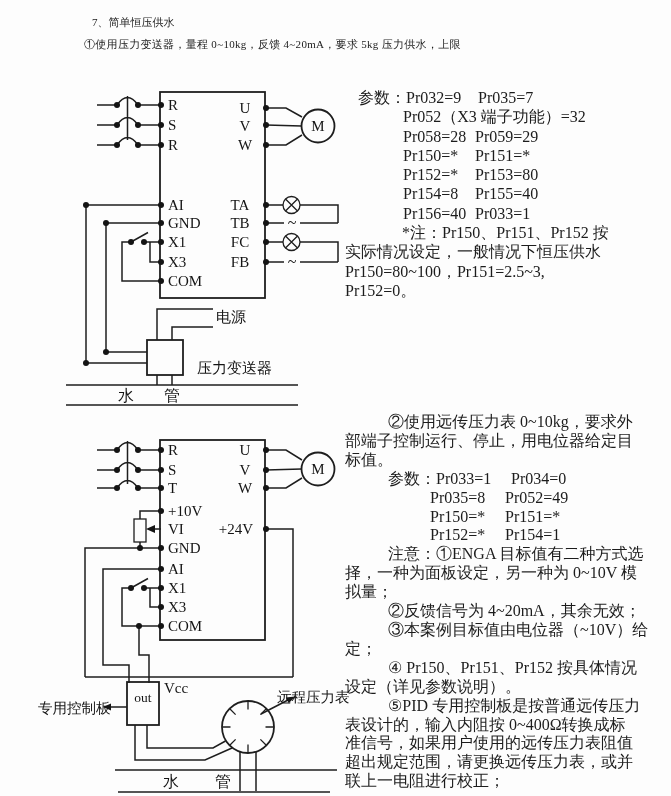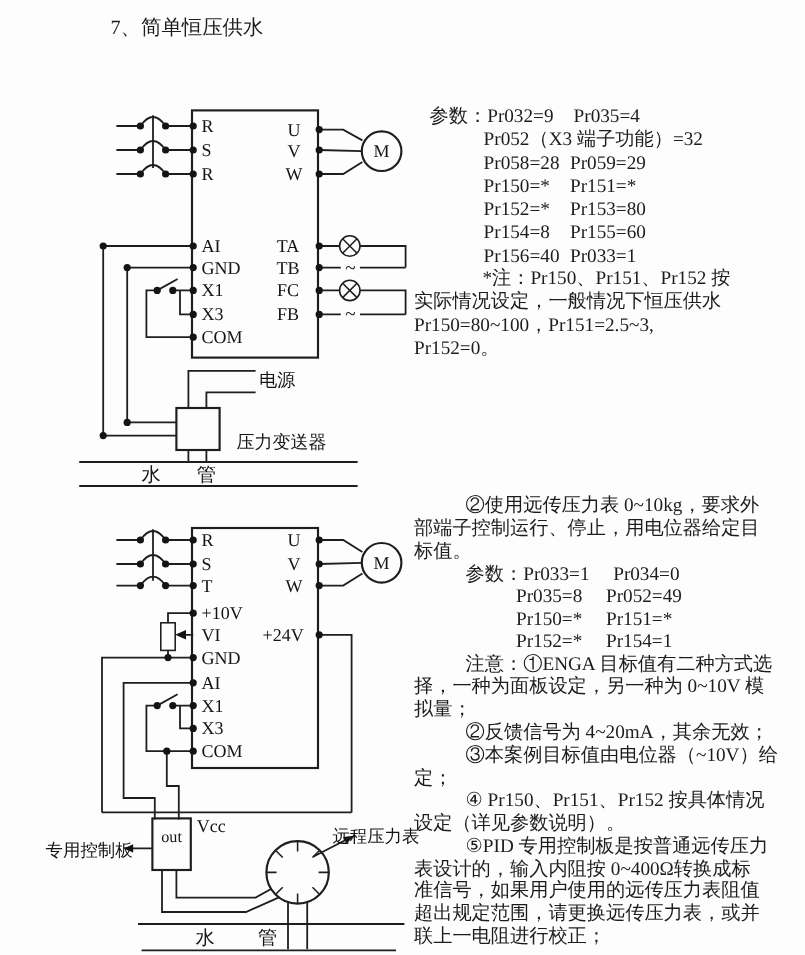--- a/index.html
+++ b/index.html
@@ -1,18 +1,18 @@
 <!DOCTYPE html>
 <html><head>
 <meta charset="utf-8">
 <style>
   html,body{margin:0;padding:0}
   .page{position:relative;width:671px;height:796px;background:#fdfdfd;overflow:hidden;
         font-family:"Liberation Serif","DejaVu Serif",serif;color:#1c1c1c}
-  .hdr{position:absolute;left:63px;top:12px;width:562px;font-size:17px;line-height:21.5px}
+  .hdr{position:absolute;left:63px;top:12px;width:562px;font-size:11px;line-height:21.5px}
   .hdr .h1{padding-left:29px}
   .hdr .h2{padding-left:21px;letter-spacing:.3px}
   .rc{position:absolute;font-size:16px}
   #rc1{left:345px;top:88px;width:330px;line-height:19.3px}
   #rc2{left:345px;top:413px;width:330px;line-height:18.9px}
   .ln{white-space:nowrap}
   .i13{padding-left:13px}.i43{padding-left:43px}.i57{padding-left:57px}.i58{padding-left:58px}.i85{padding-left:85px}
   .w72{display:inline-block;width:72px}
   .w75{display:inline-block;width:75px}
   svg{position:absolute;left:0}
@@ -29,20 +29,21 @@
   .t13{font-size:13.5px}
   .t14{font-size:14.5px}
 </style>
 </head>
 <body>
 
 <div class="page">
 
   <div class="hdr">
     <div class="h1">7、简单恒压供水</div>
+    <div class="h2">①使用压力变送器，量程 0~10kg，反馈 4~20mA，要求 5kg 压力供水，上限</div>
   </div>
 
   <svg id="d1" width="360" height="330" viewBox="0 85 360 330">
     <g>
 
       <path class="wire" d="M97,105 L117,105 M138,105 L160,105 M97,125 L117,125 M138,125 L160,125 M97,145 L117,145 M138,145 L160,145"></path>
       <path class="wire" d="M117,105 Q127.5,90 138,105 M117,125 Q127.5,110 138,125 M117,145 Q127.5,130 138,145 M127.5,96 L127.5,140"></path>
 
       <path class="wire" d="M266,108 L286,108 L302,117 M266,125 L301.5,126 M266,145 L286,145 L302,135"></path>
 
@@ -210,26 +211,26 @@
 
     <text class="t13 tm" x="143" y="702">out</text>
     <text x="164" y="693">Vcc</text>
     <text class="t14" x="38" y="713">专用控制板</text>
     <text class="t14" x="277" y="702">远程压力表</text>
     <text class="t16" x="163" y="787">水</text>
     <text class="t16" x="215" y="787">管</text>
   </svg>
 
   <div class="rc" id="rc1">
-    <div class="ln i13"><span>参数：</span><span class="w72">Pr032=9</span><span>Pr035=4</span></div>
+    <div class="ln i13"><span>参数：</span><span class="w72">Pr032=9</span><span>Pr035=7</span></div>
     <div class="ln i58"><span>Pr052（X3 端子功能）=32</span></div>
     <div class="ln i58"><span class="w72">Pr058=28</span><span>Pr059=29</span></div>
     <div class="ln i58"><span class="w72">Pr150=*</span><span>Pr151=*</span></div>
     <div class="ln i58"><span class="w72">Pr152=*</span><span>Pr153=80</span></div>
-    <div class="ln i58"><span class="w72">Pr154=8</span><span>Pr155=60</span></div>
+    <div class="ln i58"><span class="w72">Pr154=8</span><span>Pr155=40</span></div>
     <div class="ln i58"><span class="w72">Pr156=40</span><span>Pr033=1</span></div>
     <div class="ln i57">*注：Pr150、Pr151、Pr152 按</div>
     <div class="ln">实际情况设定，一般情况下恒压供水</div>
     <div class="ln">Pr150=80~100，Pr151=2.5~3,</div>
     <div class="ln">Pr152=0。</div>
   </div>
 
   <div class="rc" id="rc2">
     <div class="ln i43">②使用远传压力表 0~10kg，要求外</div>
     <div class="ln">部端子控制运行、停止，用电位器给定目</div>

